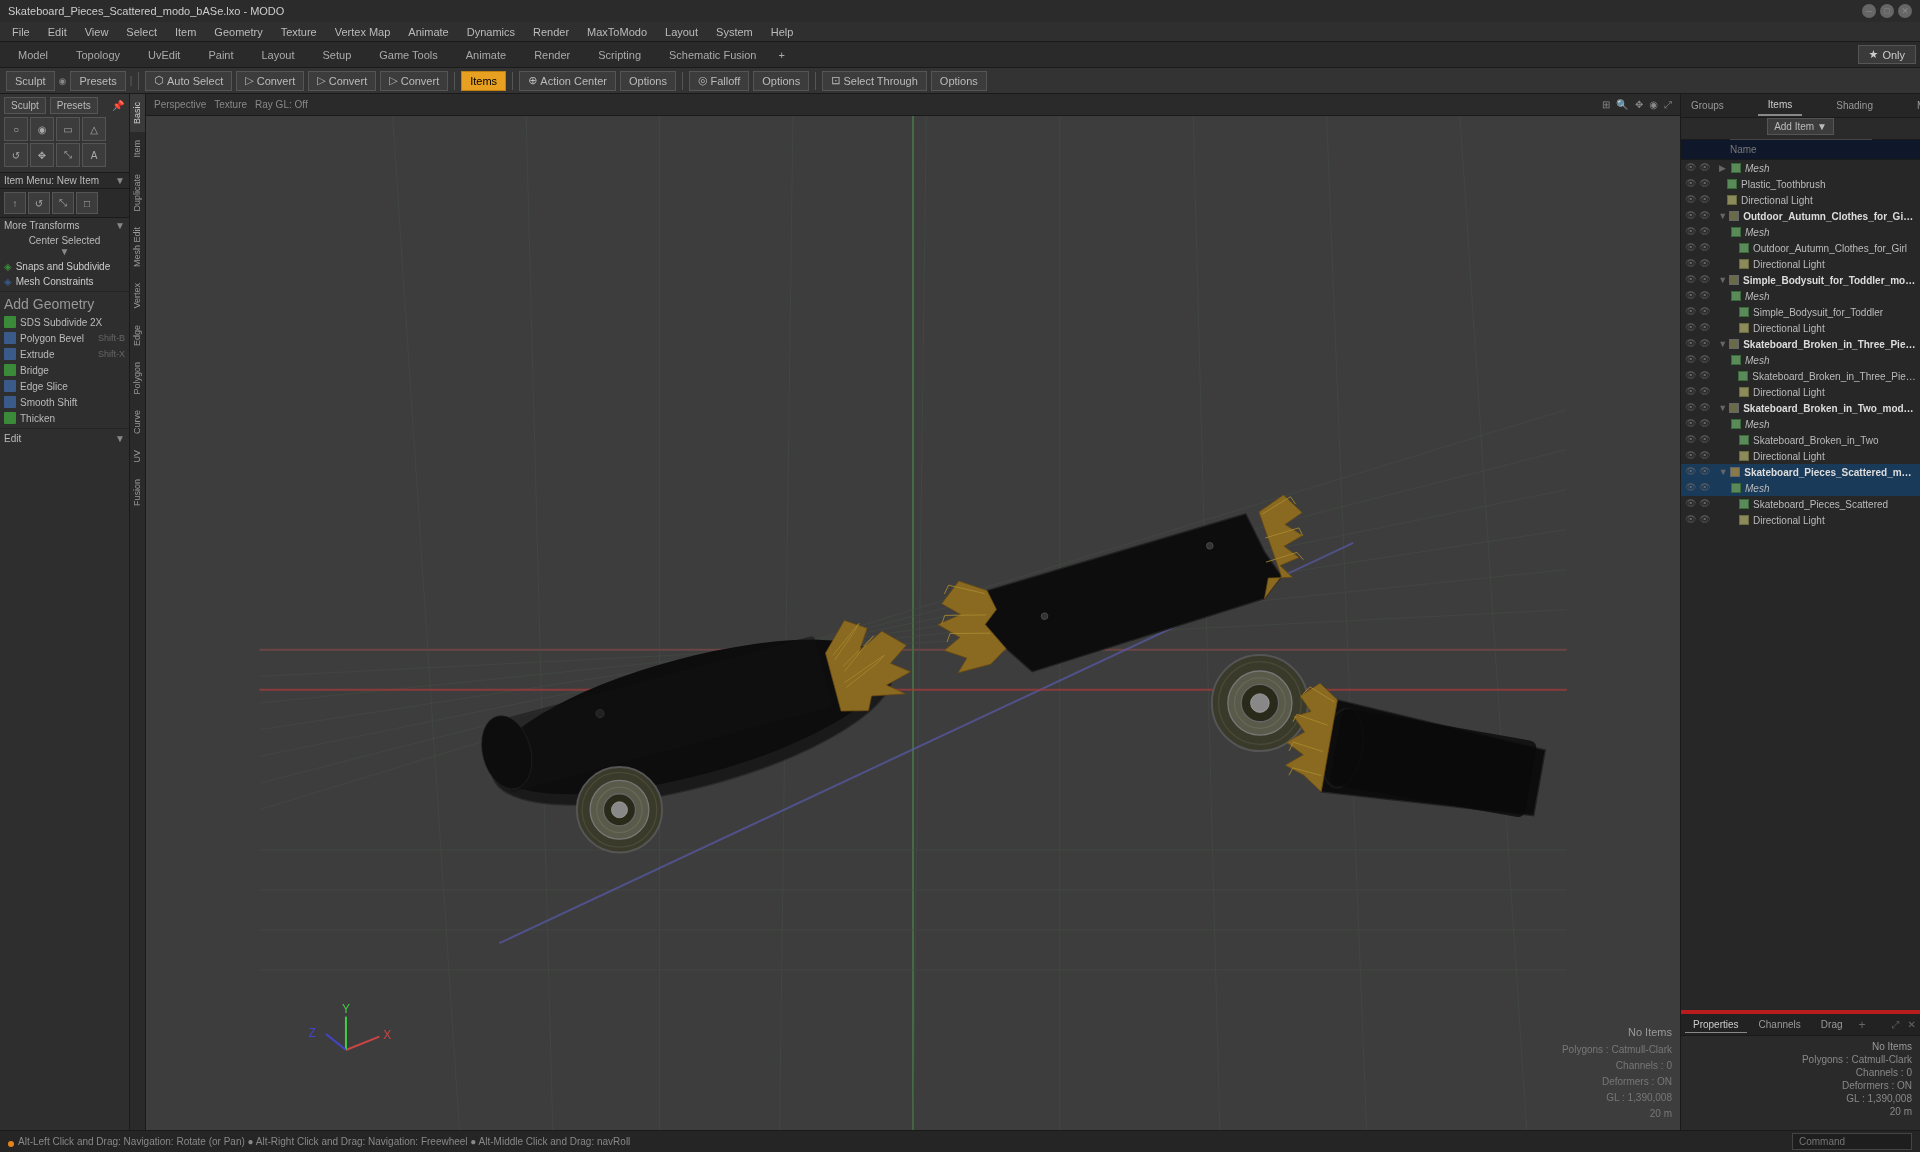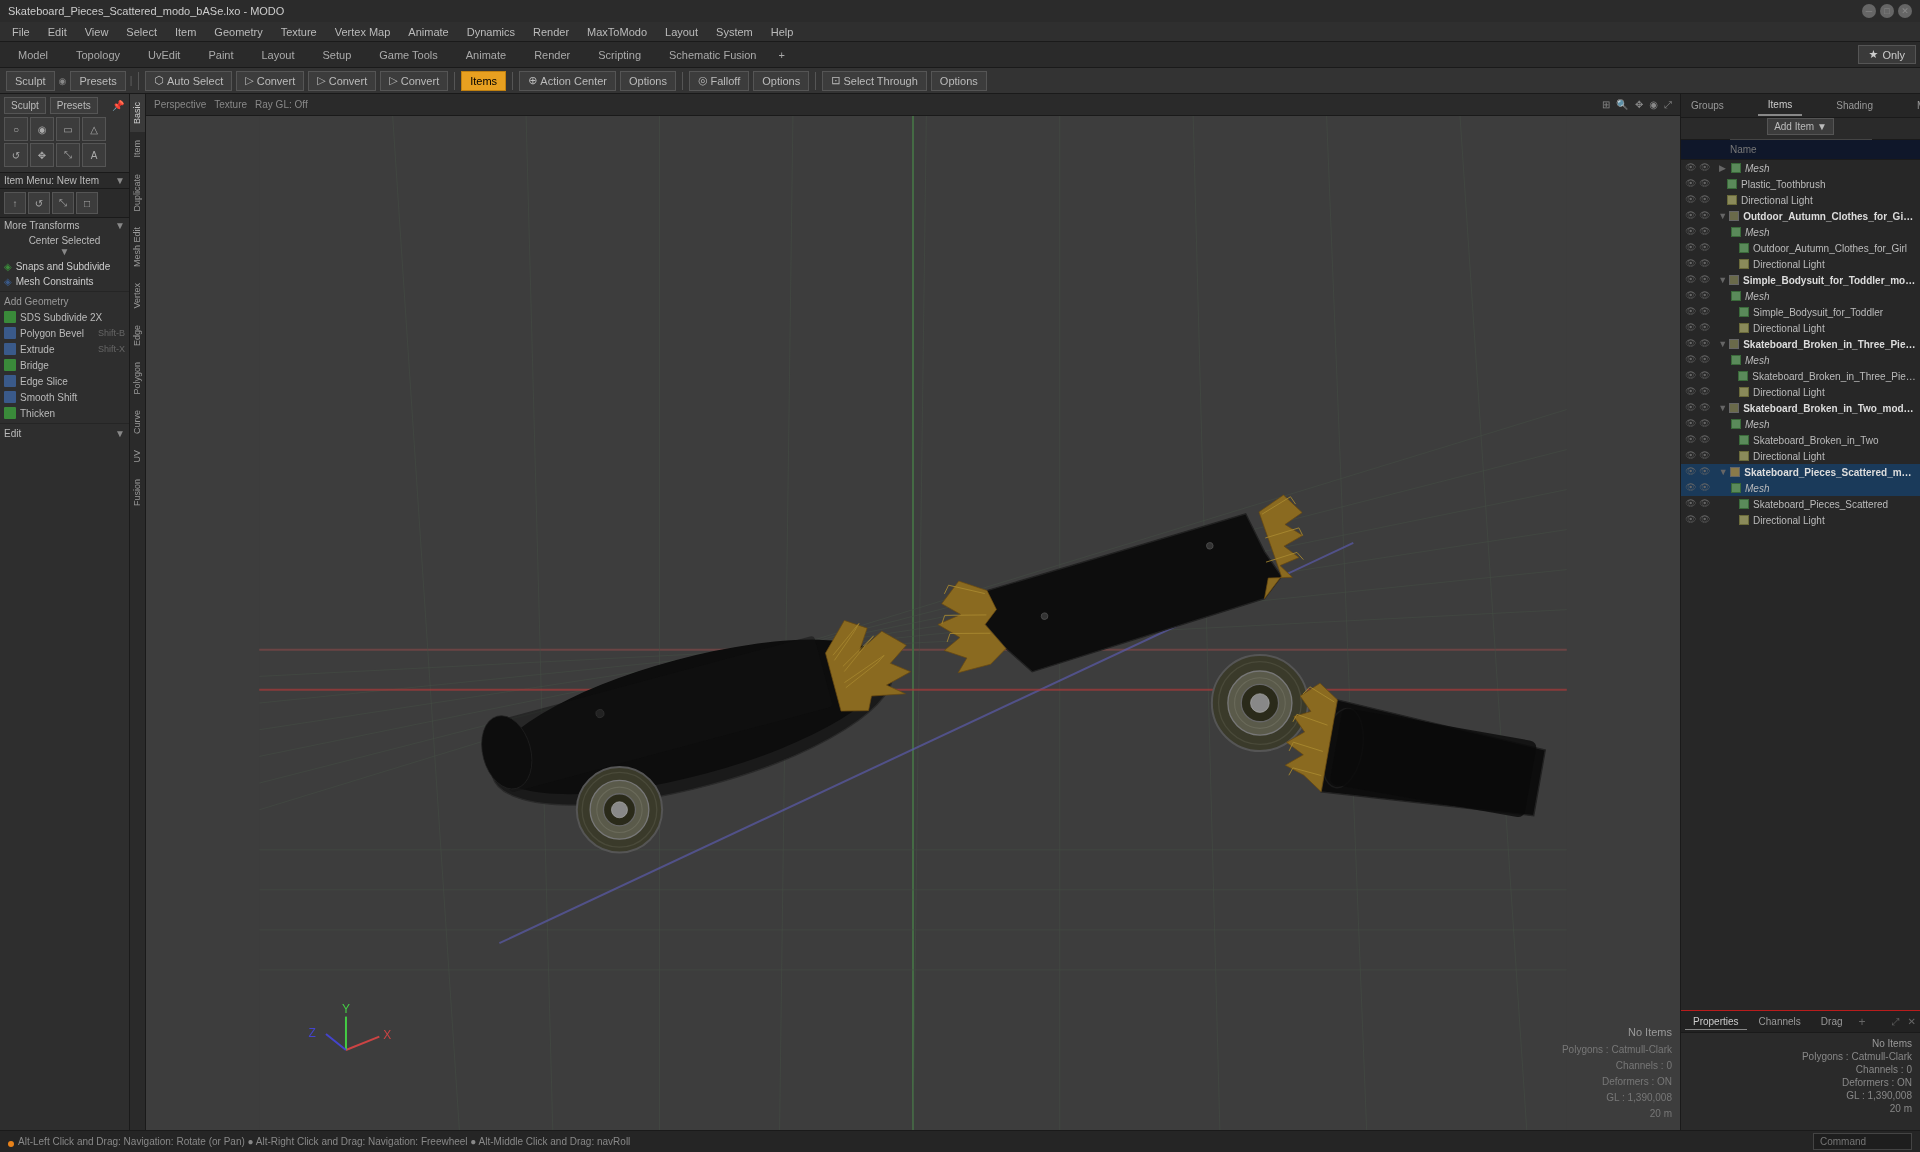--- a/index.html
+++ b/index.html
@@ -76,21 +76,21 @@
     .item-row.selected { background: #1a3a5a; }
     .item-eye { width: 12px; height: 12px; color: #666; font-size: 9px; flex-shrink: 0; }
     .item-indent { display: inline-block; }
     .item-arrow { color: #666; font-size: 9px; width: 10px; }
     .item-icon { width: 10px; height: 10px; border: 1px solid #666; margin-right: 2px; flex-shrink: 0; background: #444; }
     .item-icon.mesh { background: #5a8a5a; border-color: #3a6a3a; }
     .item-icon.light { background: #8a8a5a; border-color: #6a6a3a; }
     .item-name { font-size: 10px; color: #bbb; white-space: nowrap; overflow: hidden; text-overflow: ellipsis; }
     .item-name.bold { color: #ddd; font-weight: bold; }
 
-    #bottom-panel { height: 120px; background: #2a2a2a; border-top: 1px solid #b91c1c; }
+    #bottom-panel { height: 120px; background: #2a2a2a; border-top: 4px solid #b91c1c; }
     #bottom-tabs { height: 22px; background: #222; display: flex; align-items: center; padding: 0 4px; gap: 4px; border-bottom: 1px solid #1a1a1a; }
     .btab { padding: 2px 8px; font-size: 10px; color: #999; cursor: pointer; }
     .btab.active { color: #ccc; border-bottom: 1px solid #888; }
     .btab-plus { color: #666; font-size: 12px; cursor: pointer; padding: 0 4px; }
 
     #properties-content { padding: 4px; }
     .prop-row { display: flex; justify-content: flex-end; font-size: 10px; color: #888; padding: 1px 4px; }
 
     
     ::-webkit-scrollbar { width: 6px; height: 6px; }
@@ -257,21 +257,21 @@
       <span>Snaps and Subdivide</span>
     </div>
 
     <div style="display:flex;align-items:center;gap:4px;padding:2px 4px;font-size:10px;cursor:pointer;">
       <span style="color:#3a5a8a;font-size:10px;">◈</span>
       <span>Mesh Constraints</span>
     </div>
 
     <div class="sidebar-divider"></div>
 
-    <div style="padding:2px 4px;font-size:10px;color:#999;">
+    <div style="padding:2px 4px;font-size:14px;color:#999;">
       <span>Add Geometry</span>
     </div>
 
     <div class="sidebar-tool">
       <div class="icon green"></div>
       <span>SDS Subdivide 2X</span>
     </div>
     <div class="sidebar-tool">
       <div class="icon blue"></div>
       <span>Polygon Bevel</span>
@@ -696,15 +696,15 @@
     </div>
   </div>
 </div>
 
 <div id="statusbar">
   <div class="status-left">
     <div class="status-dot orange"></div>
     <span>Alt-Left Click and Drag: Navigation: Rotate (or Pan)  ●  Alt-Right Click and Drag: Navigation: Freewheel  ●  Alt-Middle Click and Drag: navRoll</span>
   </div>
   <div style="display:flex;align-items:center;">
-    <input type="text" style="background: rgb(30, 30, 30); border: 1px solid rgb(68, 68, 68); color: rgb(204, 204, 204); font-size: 10px; padding: 2px 6px; width: 99px;" placeholder="Command">
+    <input type="text" style="background: rgb(30, 30, 30); border: 1px solid rgb(68, 68, 68); color: rgb(204, 204, 204); font-size: 10px; padding: 2px 6px; width: 120px;" placeholder="Command">
   </div>
 </div>
 
 </body></html>

